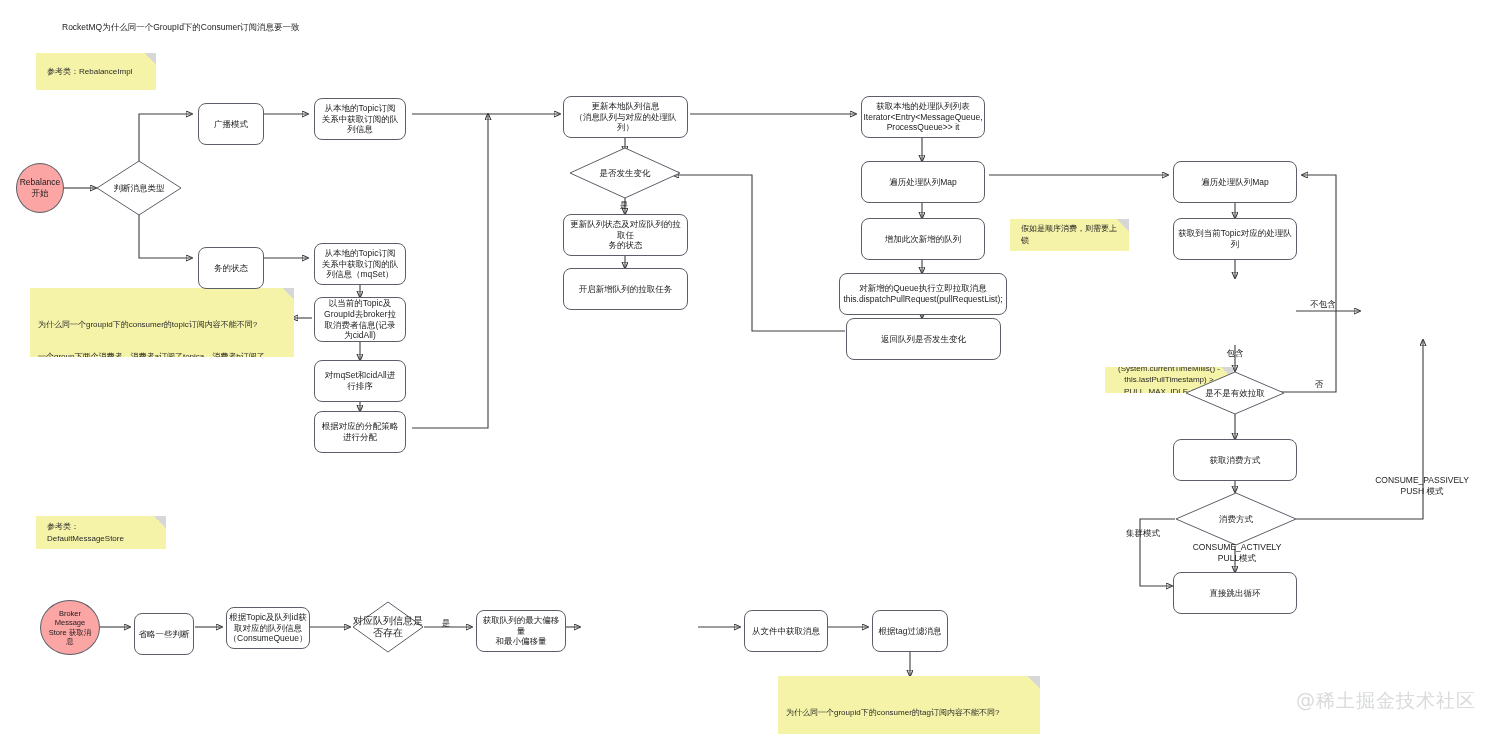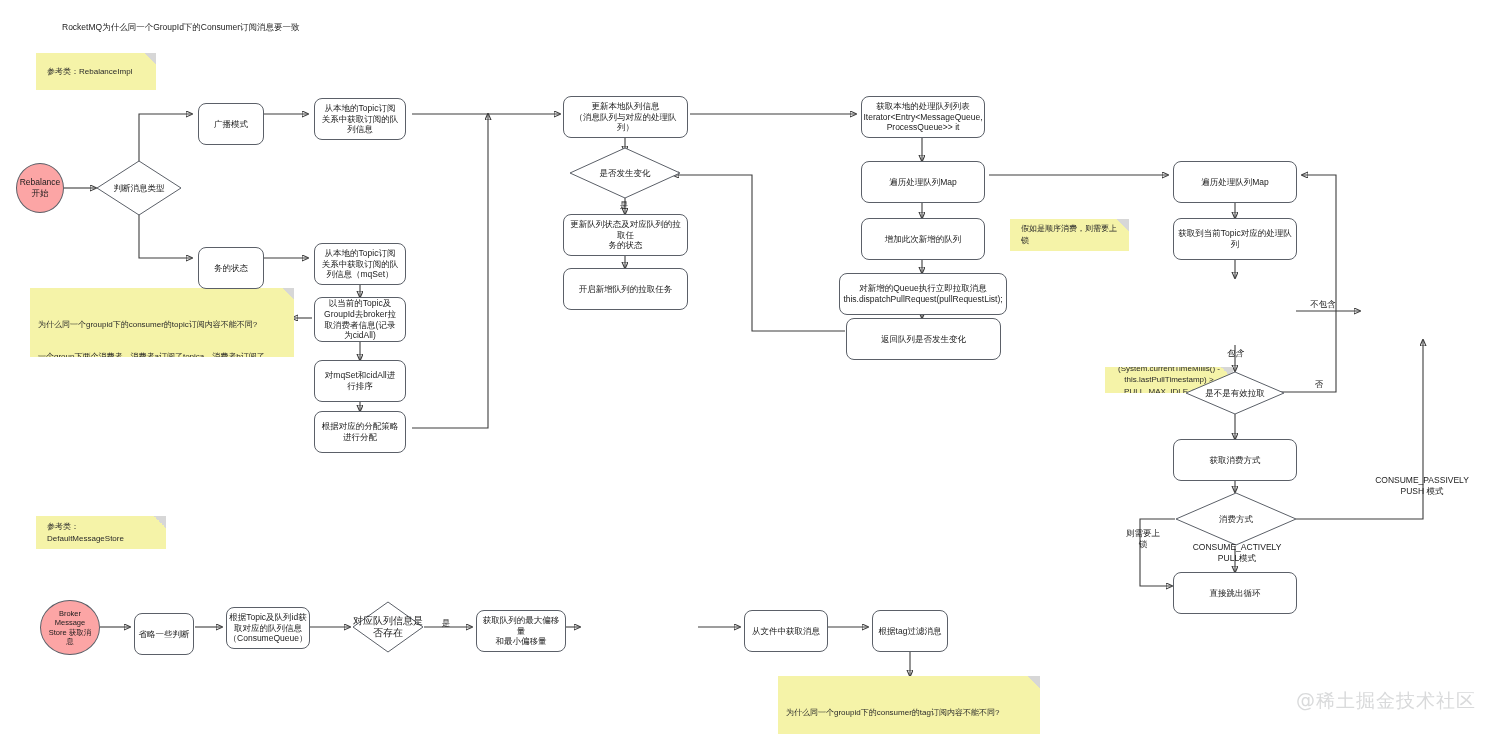--- a/index.html
+++ b/index.html
@@ -378,29 +378,29 @@
 
 
   <div class="node box" style="left:744px; top:610px; width:84px; height:33px;">从文件中获取消息</div>
 
   <div class="node box" style="left:872px; top:610px; width:76px; height:33px;">根据tag过滤消息</div>
 
   <div class="free-text" style="left:614px; top:200px; width:20px;">是</div>
 
   <div class="free-text" style="left:1302px; top:299px; width:42px;">不包含</div>
 
-  <div class="free-text" style="left:1222px; top:348px; width:26px;font-style:italic;">包含</div>
+  <div class="free-text" style="left:1222px; top:348px; width:26px;">包含</div>
 
   <div class="free-text" style="left:1311px; top:379px; width:16px;">否</div>
 
   <div class="free-text" style="left:1368px; top:475px; width:108px;">CONSUME_PASSIVELY
 PUSH 模式</div>
 
   <div class="free-text" style="left:1186px; top:542px; width:102px;">CONSUME_ACTIVELY
 PULL模式</div>
 
-  <div class="free-text" style="left:1123px; top:528px; width:40px;">则需要上锁</div>
+  <div class="free-text" style="left:1123px; top:528px; width:40px;">集群模式</div>
 
   <div class="free-text" style="left:437px; top:618px; width:18px;">是</div>
 
   <div class="watermark" style="left:1296px; top:688px;">@稀土掘金技术社区</div>
 
 </div>
 
 </body></html>

